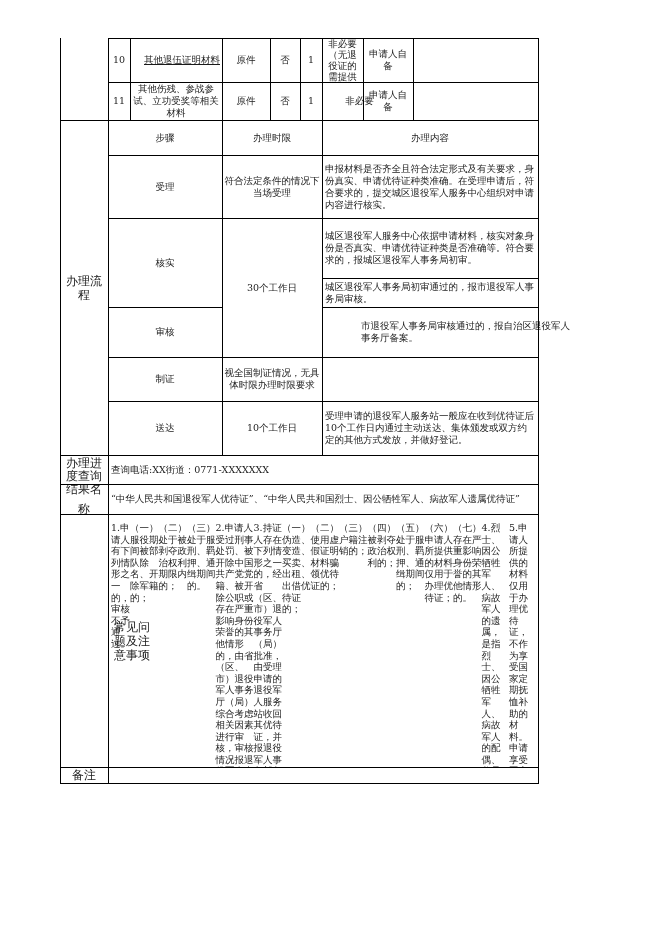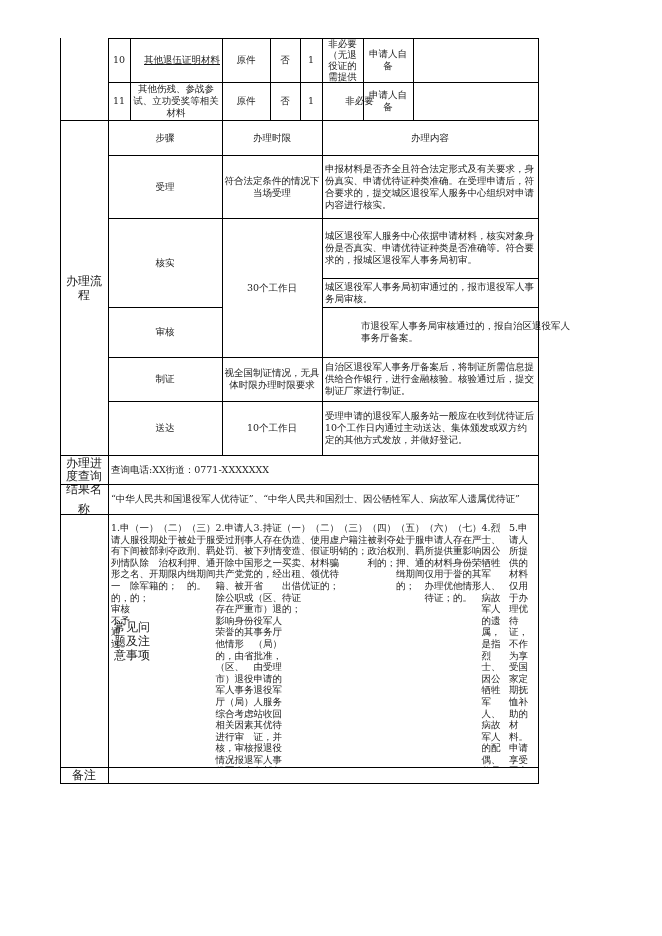--- a/index.html
+++ b/index.html
@@ -53,21 +53,20 @@
   <div class="cell left" style="left:322px;top:155px;width:216px;height:63px;">申报材料是否齐全且符合法定形式及有关要求，身份真实、申请优待证种类准确。在受理申请后，符合要求的，提交城区退役军人服务中心组织对申请内容进行核实。</div>
   <div class="cell" style="left:222px;top:218px;width:100px;height:139px;">30个工作日</div>
   <div class="cell left" style="left:322px;top:218px;width:216px;height:60px;">城区退役军人服务中心依据申请材料，核实对象身份是否真实、申请优待证种类是否准确等。符合要求的，报城区退役军人事务局初审。</div>
   <div class="cell left" style="left:322px;top:278px;width:216px;height:29px;">城区退役军人事务局初审通过的，报市退役军人事务局审核。</div>
 
   <div class="cell" style="left:108px;top:307px;width:114px;height:50px;">审核</div>
   <div class="cell left" style="left:322px;top:307px;width:216px;height:50px;margin-left:36px;">市退役军人事务局审核通过的，报自治区退役军人事务厅备案。</div>
 
   <div class="cell" style="left:108px;top:357px;width:114px;height:44px;">制证</div>
   <div class="cell" style="left:222px;top:357px;width:100px;height:44px;">视全国制证情况，无具体时限办理时限要求</div>
-  <div class="cell left" style="left:322px;top:357px;width:216px;height:44px;">自治区退役军人事务厅备案后，将制证所需信息提供给合作银行，进行金融核验。核验通过后，提交制证厂家进行制证。</div>
 
   <div class="cell" style="left:108px;top:401px;width:114px;height:54px;">送达</div>
   <div class="cell" style="left:222px;top:401px;width:100px;height:54px;">10个工作日</div>
   <div class="cell left" style="left:322px;top:401px;width:216px;height:54px;">受理申请的退役军人服务站一般应在收到优待证后10个工作日内通过主动送达、集体颁发或双方约定的其他方式发放，并做好登记。</div>
 
   <div class="cell label" style="left:60px;top:455px;width:48px;height:29px;padding:0 3px;line-height:13px;">办理进度查询</div>
   <div class="cell left" style="left:108px;top:455px;width:430px;height:29px;">查询电话:XX街道：0771-XXXXXXX</div>
 
   <div class="cell label" style="left:60px;top:484px;width:48px;height:30px;padding:0 3px;line-height:20px;">结果名称</div>
   <div class="cell left" style="left:108px;top:484px;width:430px;height:30px;">“中华人民共和国退役军人优待证”、“中华人民共和国烈士、因公牺牲军人、病故军人遗属优待证”</div>

